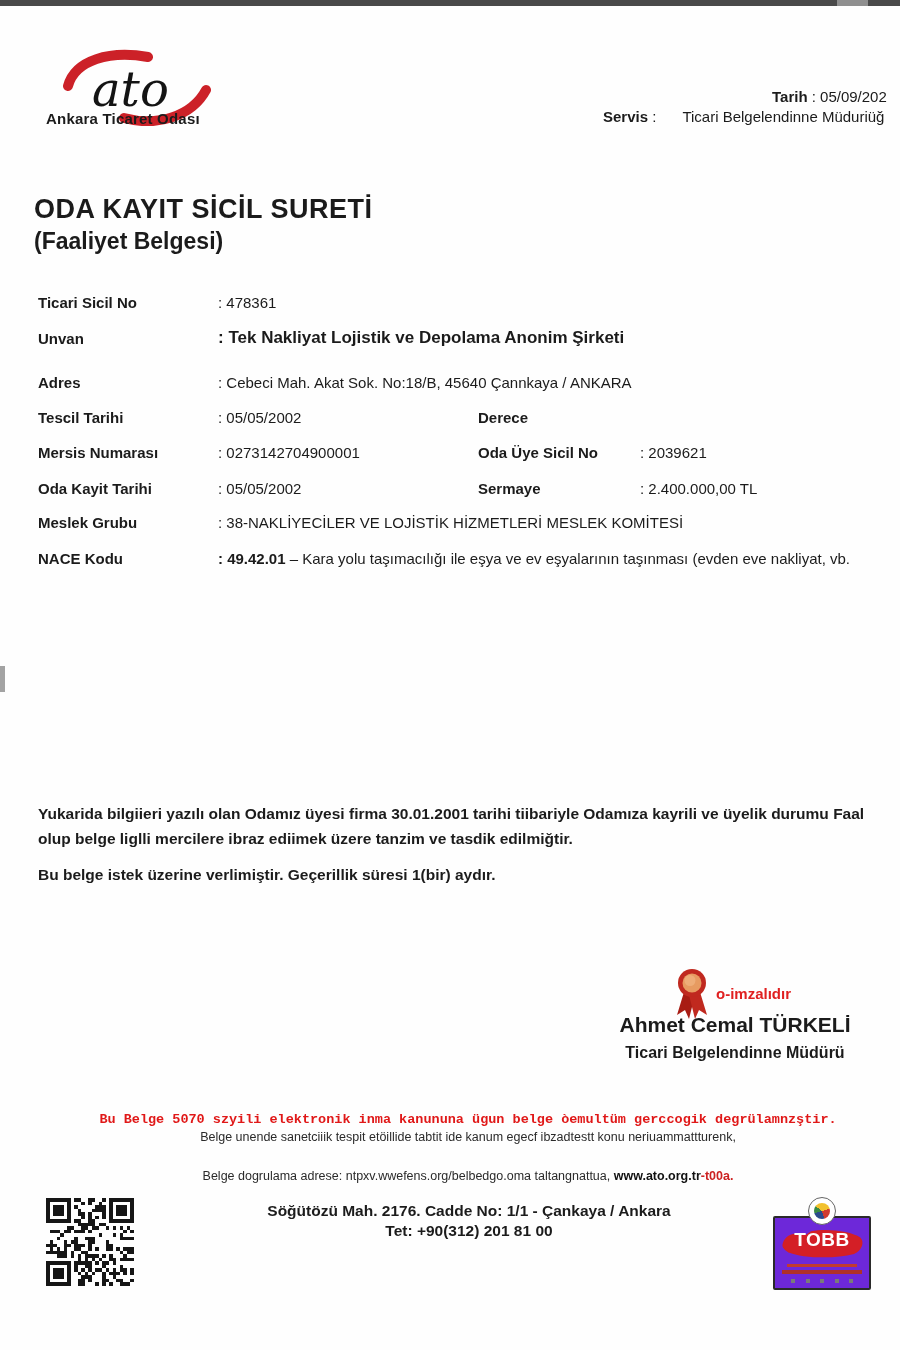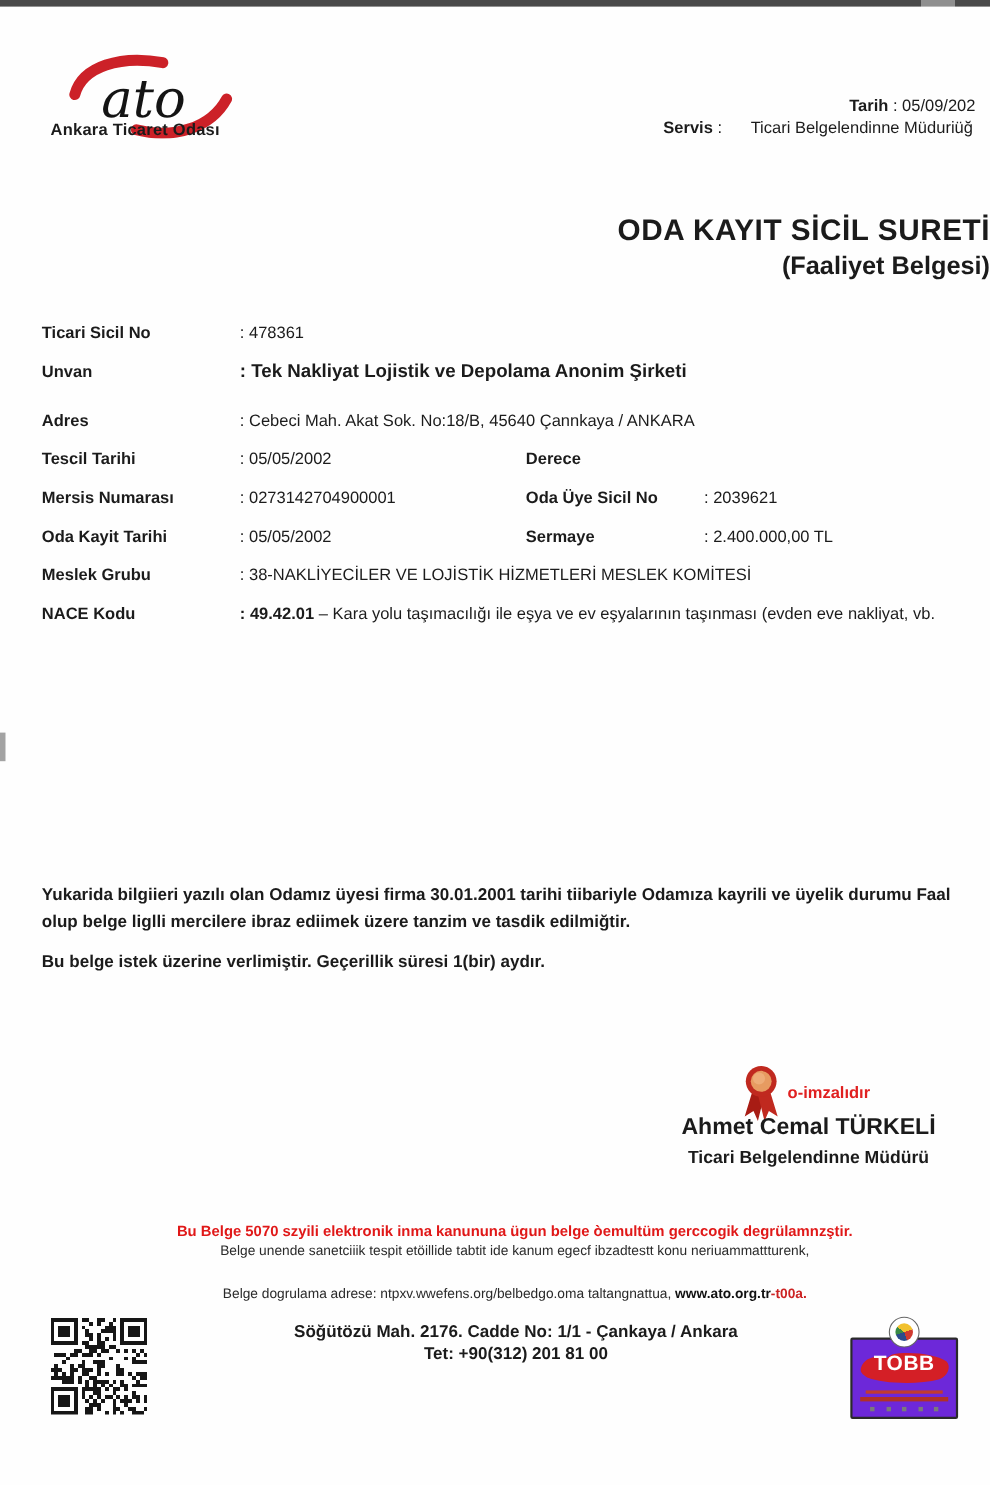--- a/index.html
+++ b/index.html
@@ -15,40 +15,40 @@
   .topbar{left:0;top:0;width:900px;height:6px;
     background:linear-gradient(90deg,#4a4a4a 0 93%,#8f8f8f 93% 96.5%,#4a4a4a 96.5%);}
   .edge-artifact{left:0;top:666px;width:5px;height:26px;background:#a3a3a3;}
   
   .logo-wrap{left:60px;top:48px;width:160px;height:78px;}
   .org-name{left:46px;top:110px;font-size:15px;font-weight:bold;letter-spacing:.2px;}
   .tarih-line{left:772px;top:88px;font-size:15px;}
   .servis-line{left:603px;top:108px;font-size:15px;}
   .servis-line .gap{display:inline-block;width:26px;}
   
-  .title-block{left:0;top:194px;width:900px;text-align:right;padding-left:34px;box-sizing:border-box;}
+  .title-block{left:0;top:194px;width:900px;text-align:left;padding-left:34px;box-sizing:border-box;}
   .title-l1{font-size:27px;font-weight:bold;letter-spacing:.5px;}
   .title-l2{font-size:23px;font-weight:bold;margin-top:3px;}
   
   .frow{left:0;top:0;width:900px;height:24px;font-size:15px;}
   .fl{position:absolute;left:38px;font-weight:bold;white-space:nowrap;}
   .fv{position:absolute;left:218px;white-space:nowrap;}
   .fl2{position:absolute;left:478px;font-weight:bold;white-space:nowrap;}
   .fv2{position:absolute;left:640px;white-space:nowrap;}
   .unvan .fv{font-weight:bold;font-size:17px;top:-2px;}
   
   .para{left:38px;width:858px;font-size:15.5px;font-weight:bold;line-height:25px;}
   
   .esign-label{left:716px;top:985px;color:#e02020;font-size:15px;font-weight:bold;}
   .sig-name{left:560px;top:1013px;width:350px;text-align:center;font-size:21px;font-weight:bold;}
   .sig-title{left:560px;top:1044px;width:350px;text-align:center;font-size:16px;font-weight:bold;}
   .seal{left:674px;top:968px;width:36px;height:52px;}
   
   .fineprint{left:0;width:900px;text-align:center;padding-left:36px;box-sizing:border-box;}
-  .fp-red{top:1112px;color:#e01818;font-size:13.5px;font-weight:bold;}
+  .fp-red{top:1112px;color:#e01818;font-size:13.5px;font-weight:bold;font-family:Liberation Mono, monospace;}
   .fp-l2{top:1130px;font-size:12.5px;color:#2a2a2a;}
   .fp-l3{top:1169px;font-size:12.5px;color:#2a2a2a;}
   .fp-l3 .url{font-weight:bold;color:#111;}
   .fp-l3 .suffix{color:#c22;font-weight:bold;}
   
   .footer-block{left:0;top:1201px;width:900px;text-align:center;padding-left:38px;
     box-sizing:border-box;font-size:15.5px;font-weight:bold;line-height:19.5px;}
   .qr{left:46px;top:1198px;width:88px;height:88px;}
   
   .tobb-box{left:773px;top:1216px;width:94px;height:70px;border:2px solid #2a2a2a;border-radius:2px;background:#6d28d9;}

